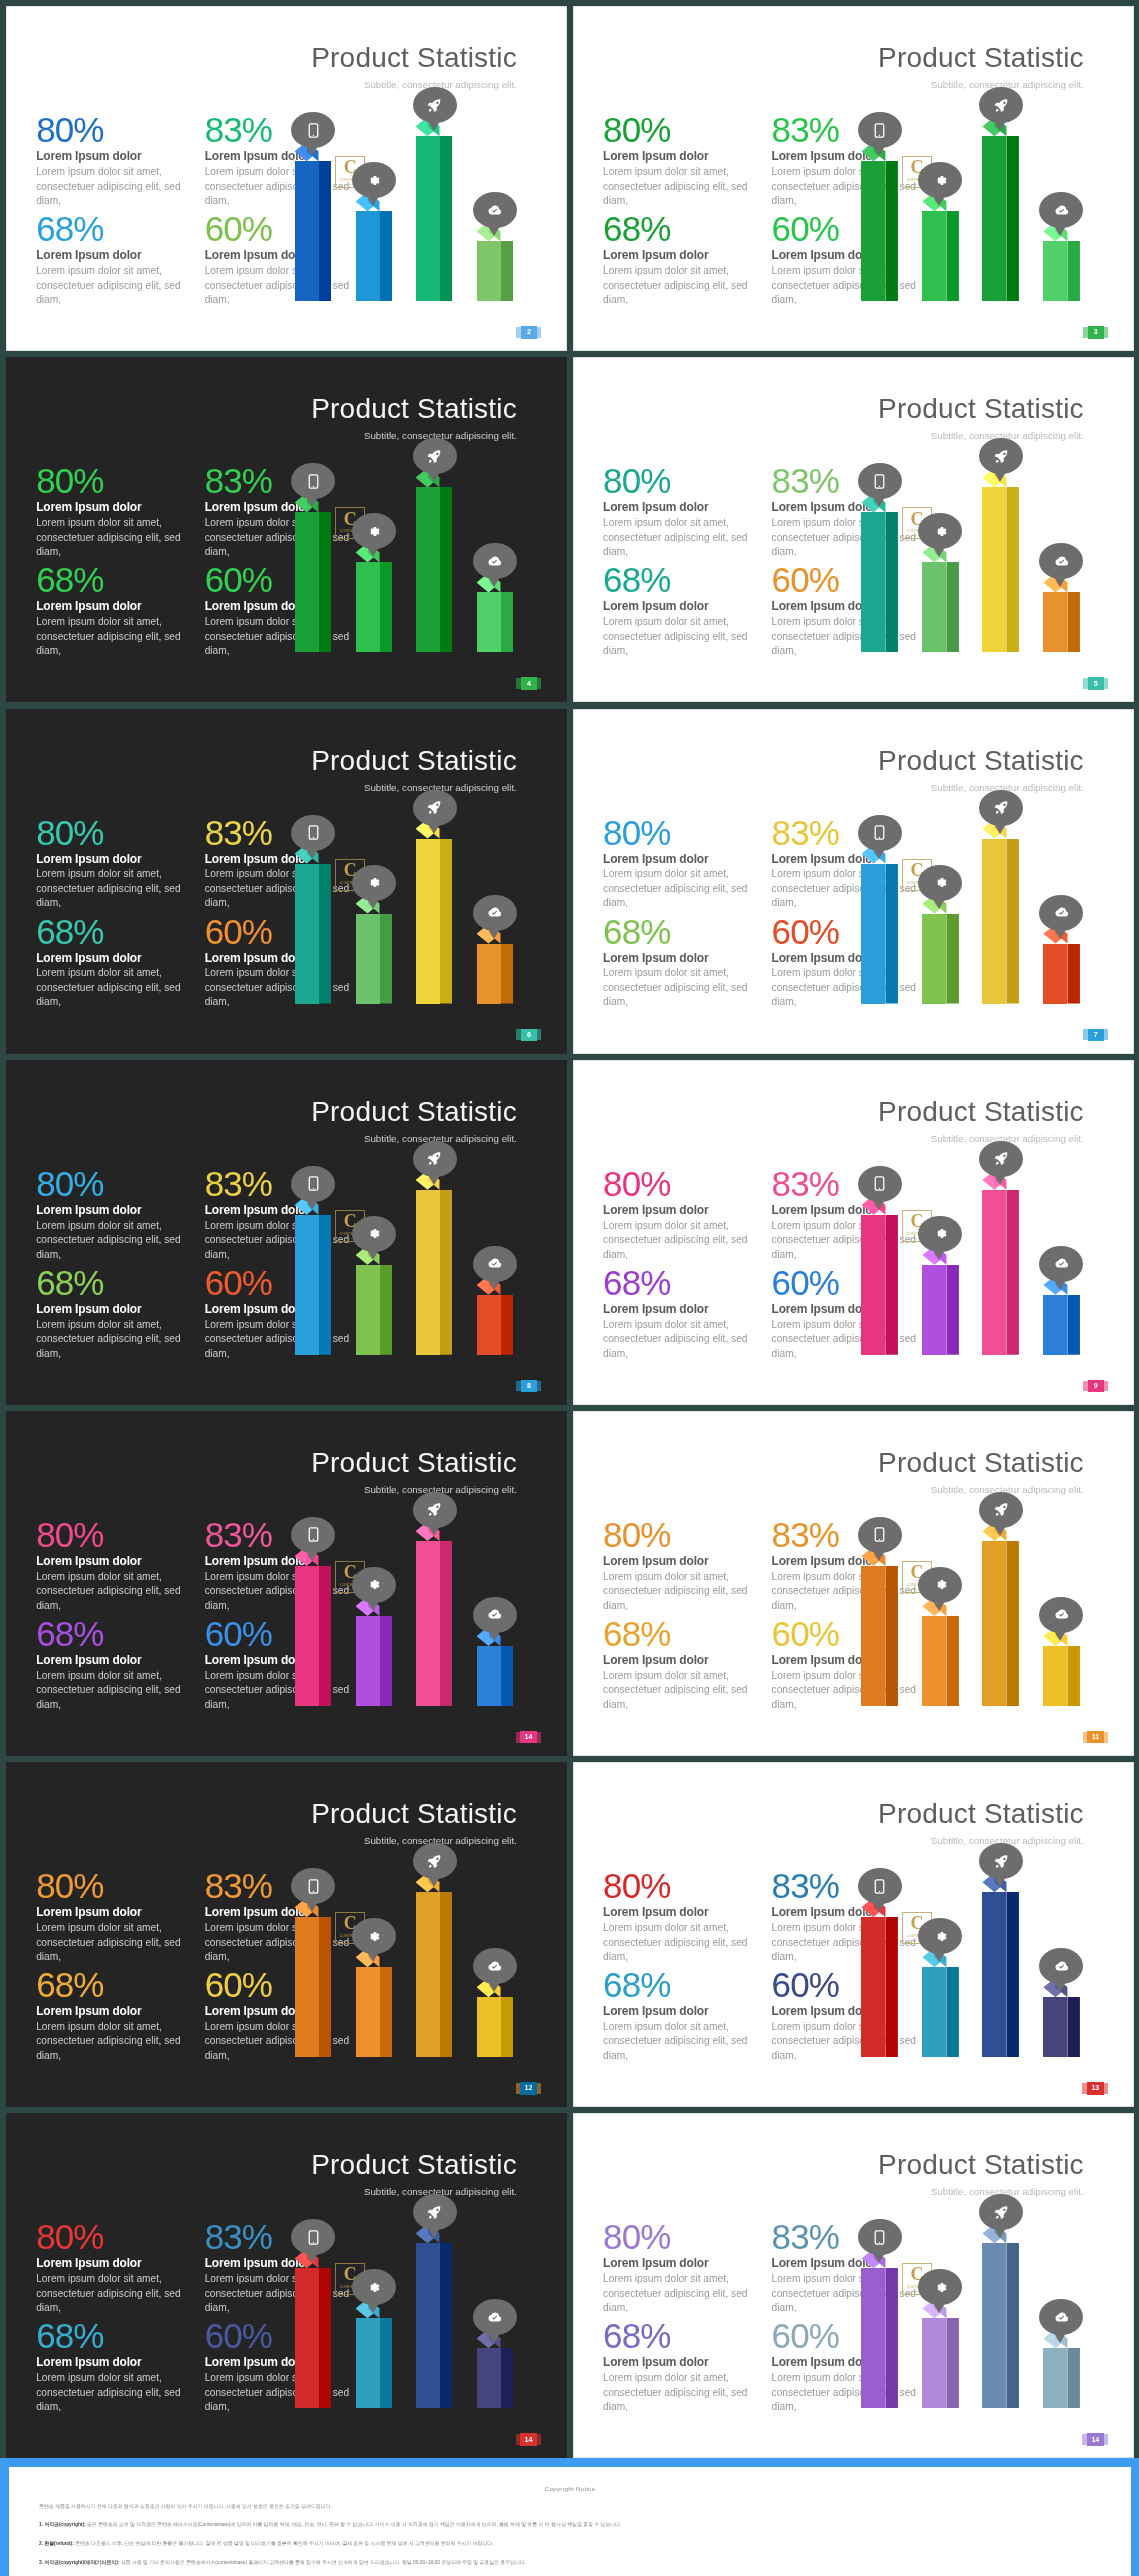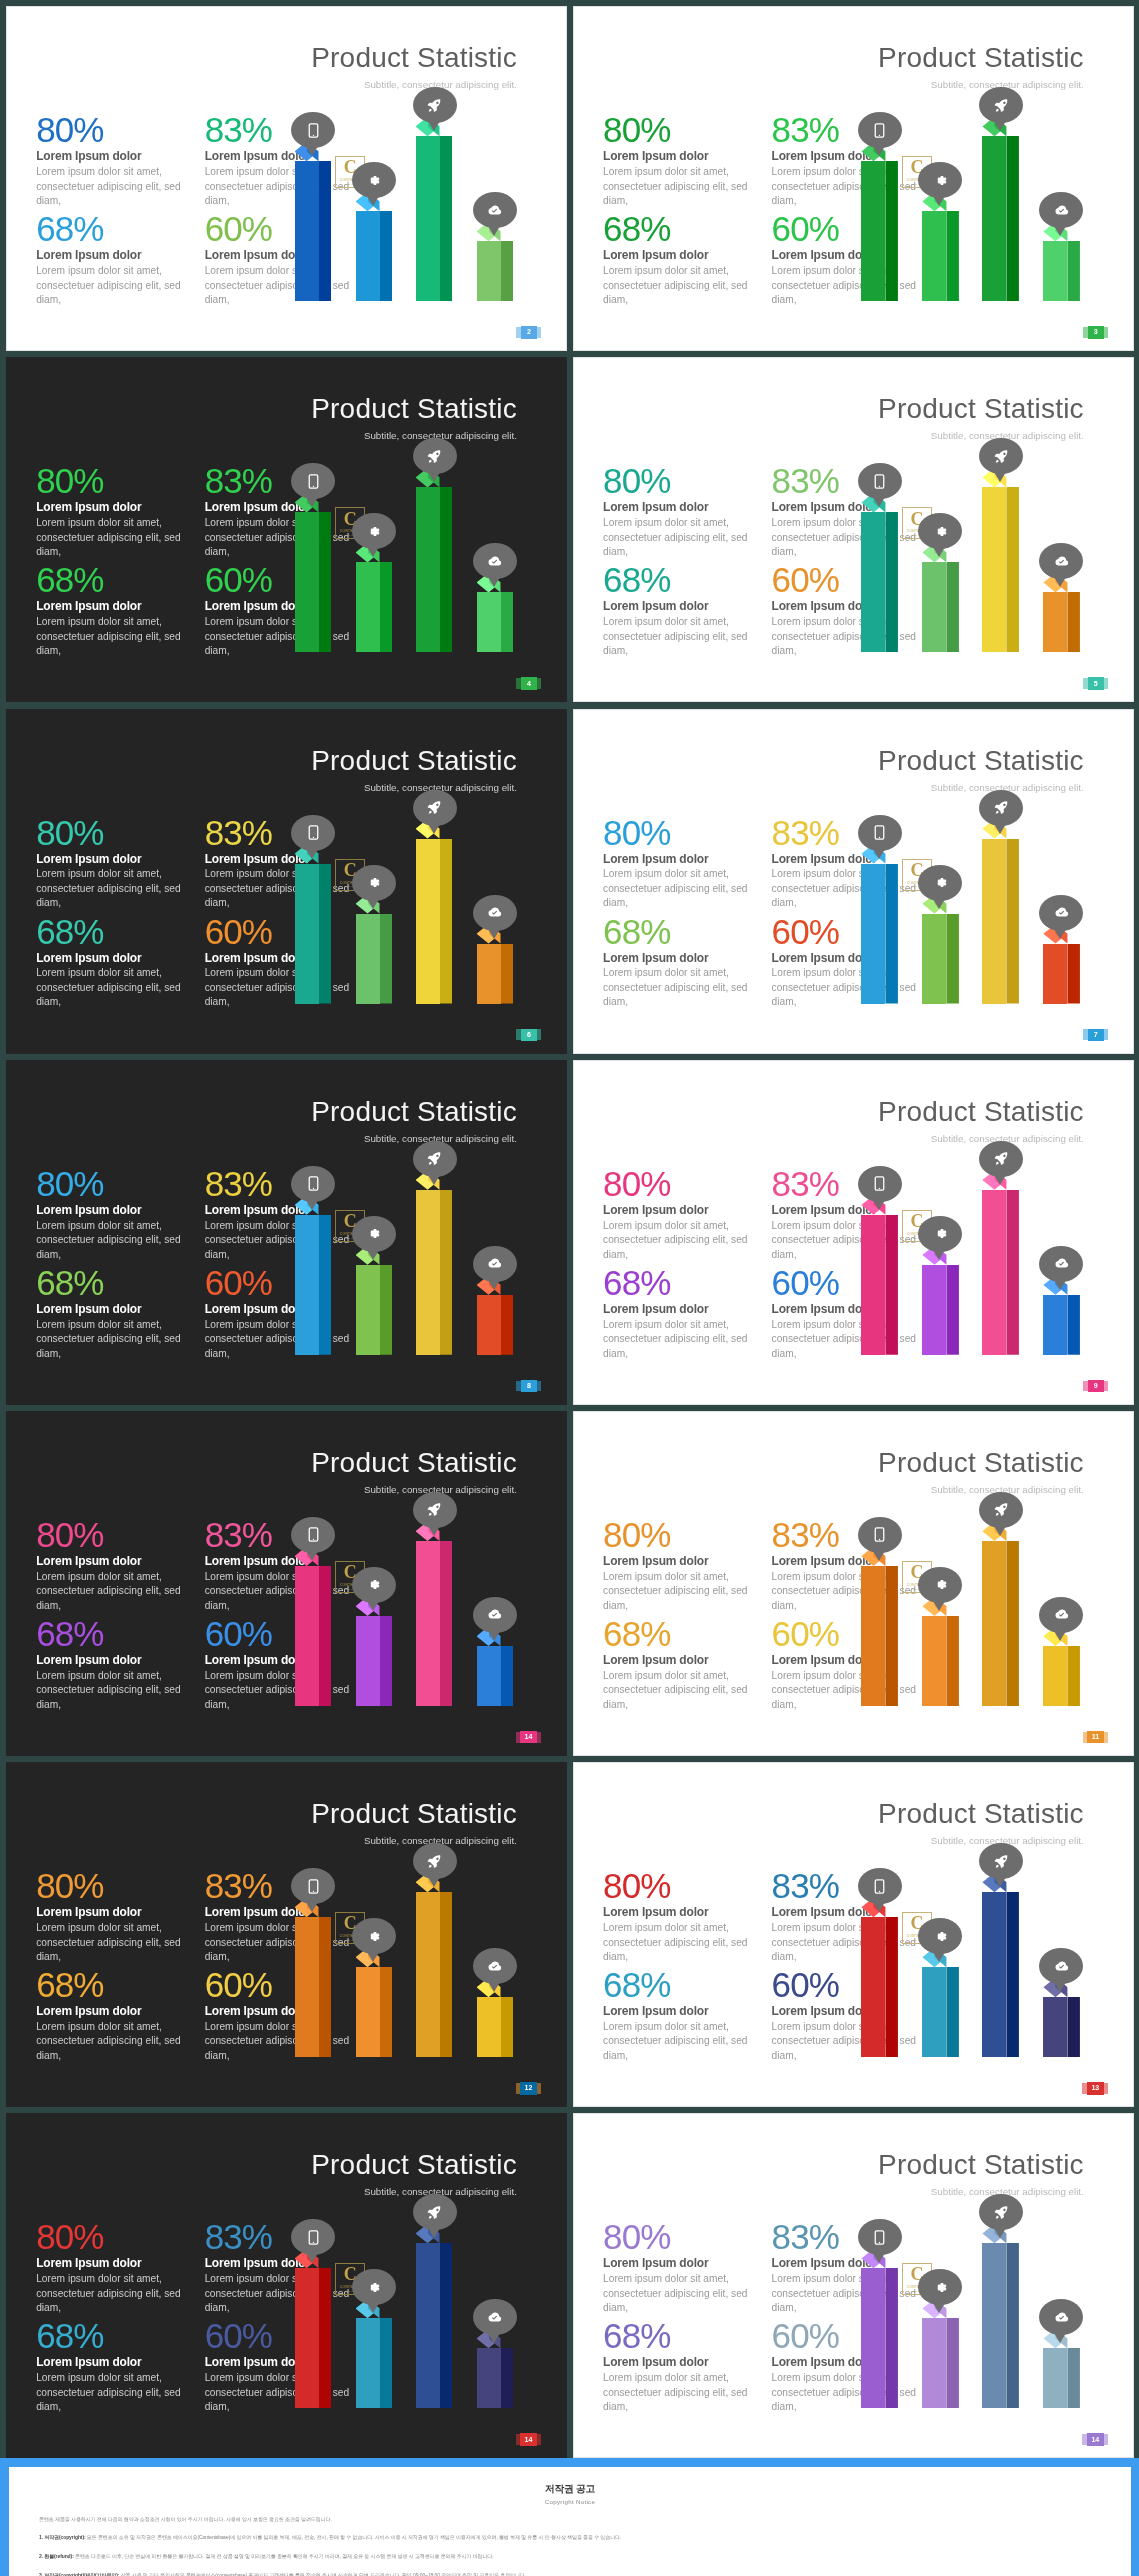--- a/index.html
+++ b/index.html
@@ -1443,21 +1443,20 @@
       </div>
     <div class="badge" style="background:#9a7ad0">
        <span class="wing l" style="background:#9a7ad0"></span>
        <span>14</span>
        <span class="wing r" style="background:#9a7ad0"></span>
     </div>
     </div>
   </div>
 <div class="copyslide" id="copyslide">
   <div class="copyinner">
-    <div class="copy-h">저작권 공고</div>
     <div class="copy-sub">Copyright Notice</div>
     <div class="copy-p">콘텐츠 제품을 사용하시기 전에 다음의 협약과 소정조건 사항이 있어 주시기 바랍니다. 사용에 앞서 보증은 중요한 조건을 알려드립니다.</div>
     <div class="copy-p"><b>1. 저작권(copyright):</b> 모든 콘텐츠의 소유 및 저작권은 콘텐츠 베이스이오(Contentsbase)에 있으며 이를 임의로 복제, 배포, 전송, 전시, 판매 할 수 없습니다. 서비스 이용 시 저작권에 명기 책임은 이용자에게 있으며, 불법 복제 및 유통 시 민·형사상 책임을 물을 수 있습니다.</div>
     <div class="copy-p"><b>2. 환불(refund):</b> 콘텐츠 다운로드 이후, 단순 변심에 의한 환불은 불가합니다. 결제 전 상품 설명 및 미리보기를 충분히 확인해 주시기 바라며, 결제 오류 등 시스템 문제 발생 시 고객센터로 문의해 주시기 바랍니다.</div>
     <div class="copy-p"><b>3. 저작권(copyright)/제작(기타문의):</b> 상품 사용 및 기타 문의사항은 콘텐츠베이스(contentsbase) 홈페이지 고객센터를 통해 접수해 주시면 신속하게 답변 드리겠습니다. 평일 09:00~18:00 운영되며 주말 및 공휴일은 휴무입니다.</div>
 
   </div>
   </div>
 <div class="bottomfill"></div>
 

